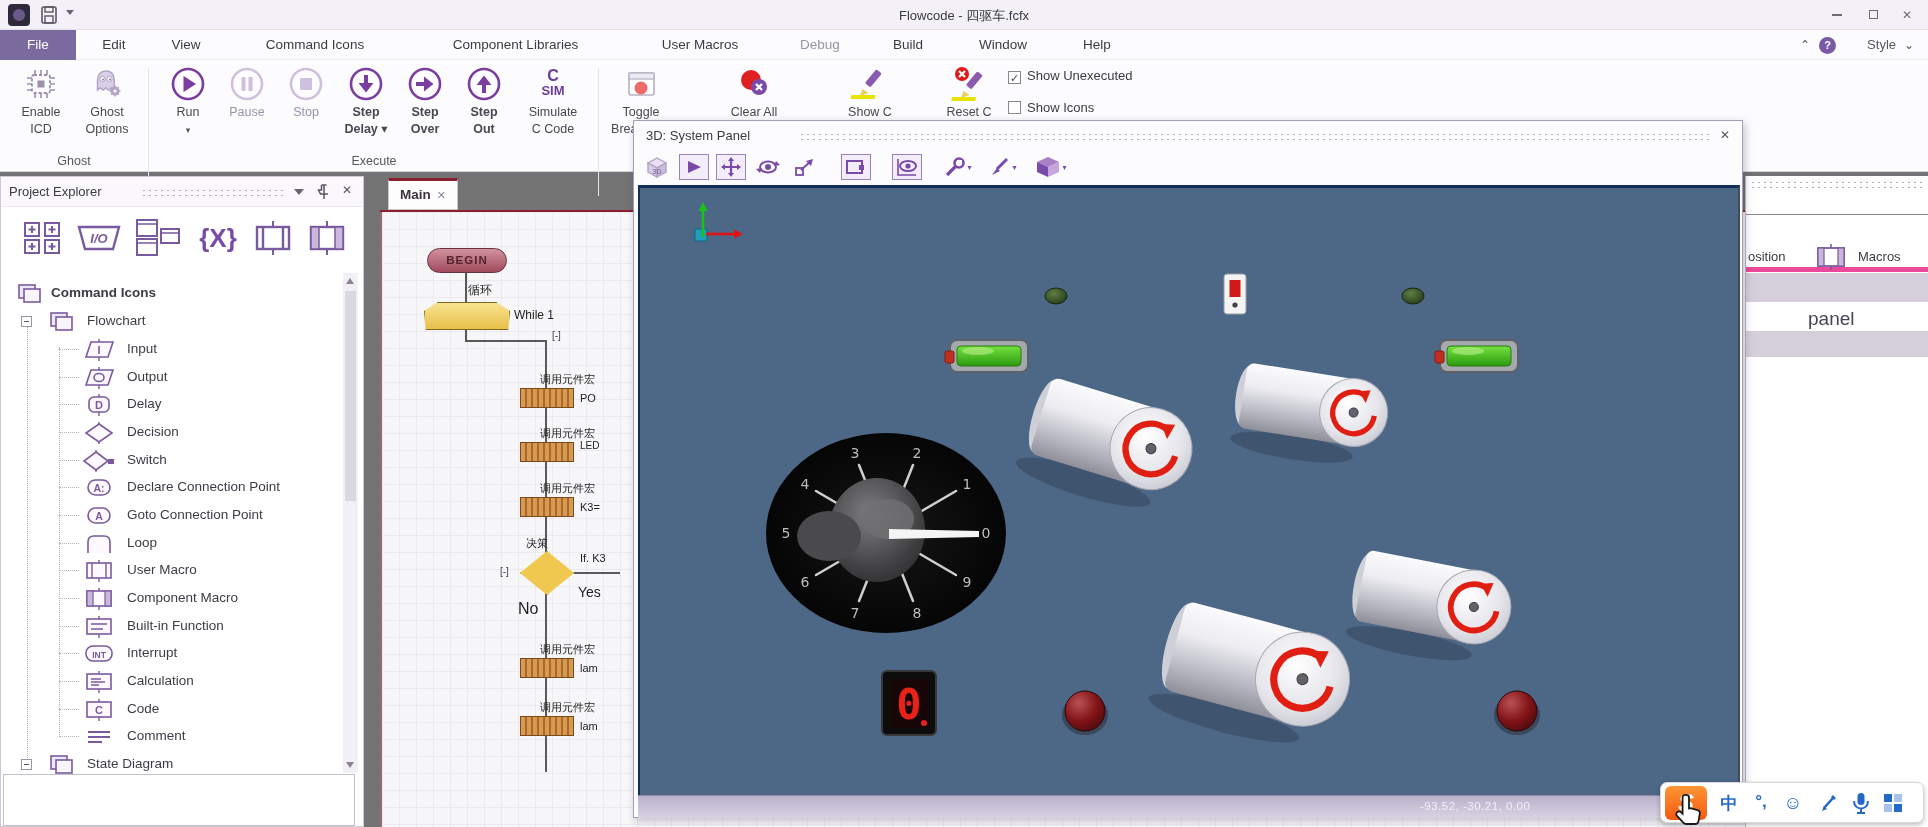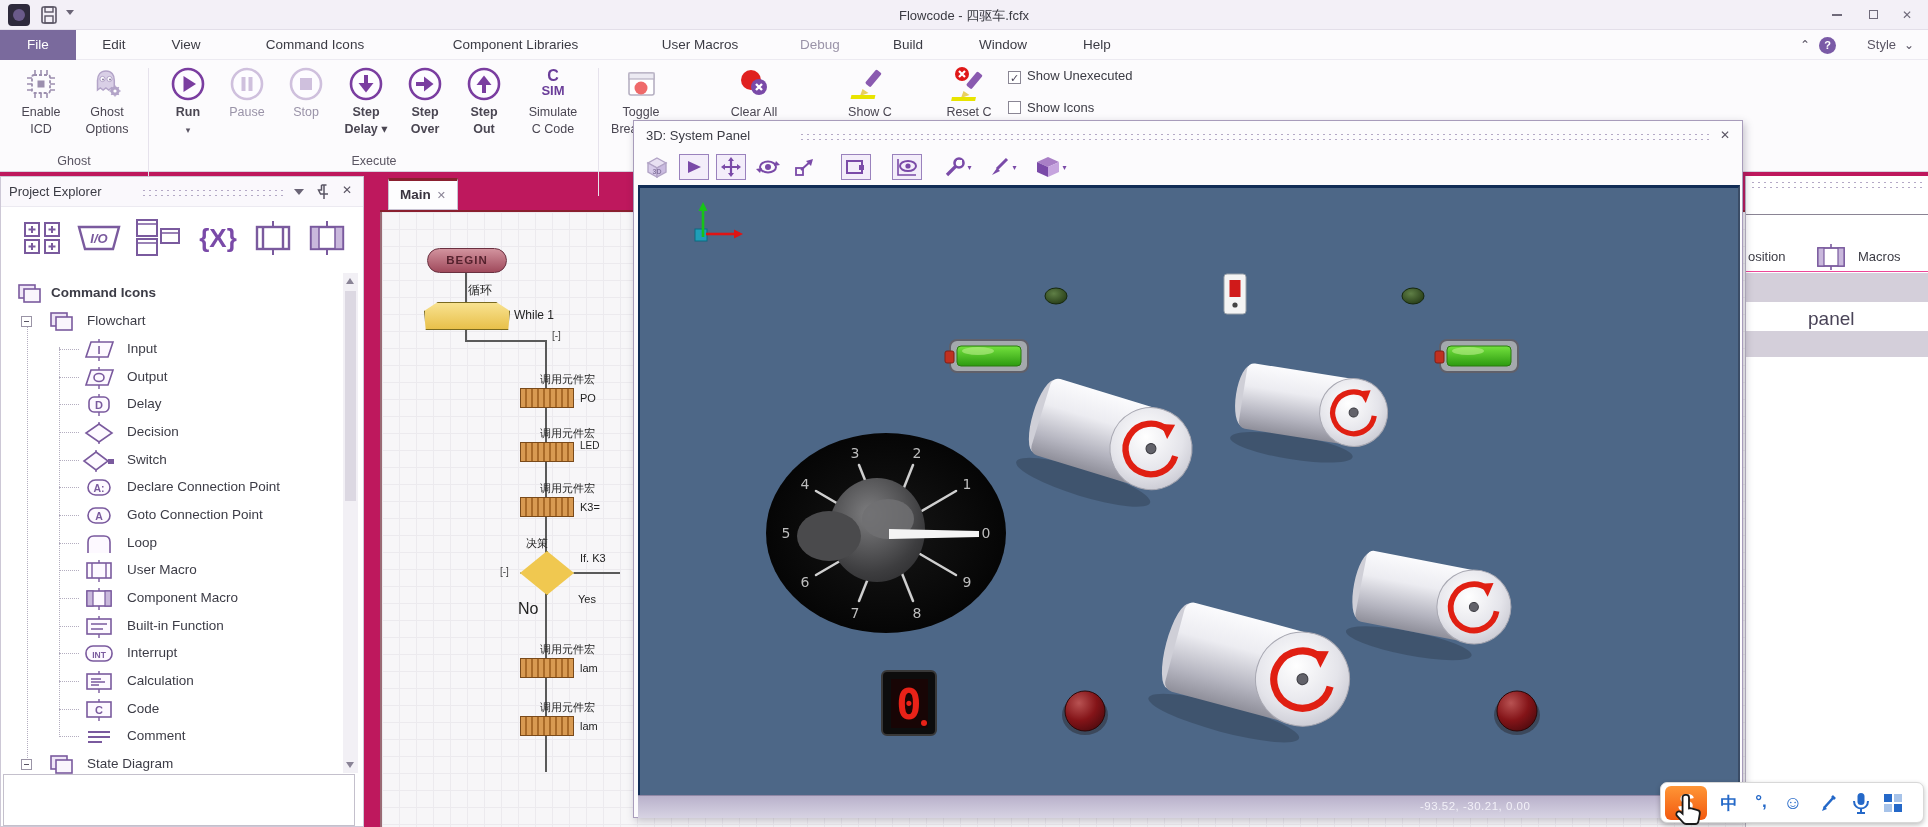--- a/index.html
+++ b/index.html
@@ -1,17 +1,17 @@
 <!DOCTYPE html>
 <html><head>
 <meta charset="utf-8">
 <style>
 * { margin:0; padding:0; box-sizing:border-box; }
 body { background:#555; font-family:"Liberation Sans","DejaVu Sans",sans-serif; }
-.app { position:relative; width:1928px; height:827px; background:#be185d; overflow:hidden; color:#3b3b44; }
+.app { position:relative; width:1928px; height:827px; background:#737373; overflow:hidden; color:#3b3b44; }
 
 
 .titlebar { position:absolute; left:0; top:0; width:100%; height:30px; background:#f3f0f7; border-bottom:1px solid #e3dfe9; }
 .appicon { position:absolute; left:8px; top:4px; width:22px; height:22px; background:#2e2a3c; border-radius:4px; }
 .appicon i { position:absolute; left:5px; top:5px; width:12px; height:12px; border-radius:50%; background:#6a5a8a; }
 .qat-save { position:absolute; left:40px; top:5px; }
 .qat-caret { position:absolute; left:66px; top:10px; width:0; height:0; border-left:4px solid transparent; border-right:4px solid transparent; border-top:5px solid #6a6476; }
 .wtitle { position:absolute; left:0; right:0; top:7px; text-align:center; font-size:13px; color:#3a3a42; }
 .winbtn { position:absolute; top:6px; width:26px; height:18px; text-align:center; color:#6f6a7a; font-size:12px; line-height:18px; }
 .wb-min i { display:inline-block; width:10px; border-bottom:2px solid #6f6a7a; margin-bottom:3px; }
@@ -75,21 +75,21 @@
 .fc-box { position:absolute; left:138px; width:54px; height:20px; border:1px solid #7a4a1a;
   background:repeating-linear-gradient(90deg, #d89a52 0 4px, #a96a28 4px 6px); }
 .fc-diamond { position:absolute; left:138px; top:339px; width:54px; height:44px; background:#f0c850; border:1px solid #8a7a20;
   clip-path:polygon(50% 0, 100% 50%, 50% 100%, 0 50%); }
 .fc-badge { position:absolute; font-size:10px; color:#444; }
 
 
 .rpanel { position:absolute; left:1745px; top:176px; width:183px; height:651px; background:#fff; border-left:1px solid #bdb7c7; }
 .rp-dots { position:absolute; left:4px; top:4px; right:4px; height:11px; }
 .rp-hr1 { position:absolute; left:0; top:38px; width:100%; border-top:1px solid #8a8494; }
-.rp-head { position:absolute; left:0; top:66px; width:100%; height:30px; border-bottom:1px solid #ec4899; font-size:13px; color:#3b3b44; }
+.rp-head { position:absolute; left:0; top:66px; width:100%; height:30px; border-bottom:5px solid #ec4899; font-size:13px; color:#3b3b44; }
 .rp-row { position:absolute; left:0; width:100%; height:29px; font-size:19px; color:#4a4458; }
 .rp-gray { background:#d4cfda; }
 
 
 .p3d { position:absolute; left:633px; top:120px; width:1110px; height:698px; background:#fcfbfd; border:1px solid #a89cbb; box-shadow:2px 3px 8px rgba(40,30,60,.25); z-index:10; }
 .p3d-title { position:absolute; left:0; top:0; width:100%; height:30px; }
 .p3d-title .t { position:absolute; left:12px; top:7px; font-size:13px; color:#3b3b44; }
 .p3d-dots { position:absolute; left:165px; top:11px; width:910px; height:9px; }
 .p3d-x { position:absolute; right:12px; top:7px; font-size:12px; color:#5a5564; }
 .p3d-tools { position:absolute; left:8px; top:30px; width:100%; height:32px; display:flex; align-items:center; gap:7px; }
@@ -170,21 +170,21 @@
       </svg>
       <div><span>Ghost</span><br><span>Options</span></div>
     </div>
     <div class="rsep" style="left:148px"></div>
 
     <div class="rbtn" style="left:155px">
       <svg class="ric" width="40" height="40" viewBox="0 0 40 40">
         <circle cx="20" cy="20" r="15" fill="#fdfcff" stroke="#7a3da0" stroke-width="2.6"></circle>
         <polygon points="15.5,12 28,20 15.5,28" fill="#7a3da0"></polygon>
       </svg>
-      <div><span style="font-weight:bold">Run</span><br><span class="caret-s">▾</span></div>
+      <div><span style="font-weight:normal">Run</span><br><span class="caret-s">▾</span></div>
     </div>
 
     <div class="rbtn" style="left:214px">
       <svg class="ric" width="40" height="40" viewBox="0 0 40 40">
         <circle cx="20" cy="20" r="15" fill="#fdfcff" stroke="#cfc0dd" stroke-width="2.6"></circle>
         <rect x="14.5" y="13" width="4" height="14" fill="#cfc0dd"></rect>
           <rect x="21.5" y="13" width="4" height="14" fill="#cfc0dd"></rect>
       </svg>
       <div style="color:#9a93a8"><span>Pause</span></div>
     </div>
@@ -506,21 +506,21 @@
       <div class="fc-box" style="top:230px"></div>
       <div class="fc-label" style="left:198px;top:228px;font-size:10px">LED</div>
       <div class="fc-label" style="left:158px;top:269px;font-size:11px">调用元件宏</div>
       <div class="fc-box" style="top:285px"></div>
       <div class="fc-label" style="left:198px;top:289px;font-size:11px">K3=</div>
 
       <div class="fc-label" style="left:144px;top:324px;font-size:11px">决策</div>
       <div class="fc-diamond"></div>
       <div class="fc-badge" style="left:118px;top:354px">[-]</div>
       <div class="fc-label" style="left:198px;top:340px;font-size:11px">If. K3</div>
-      <div class="fc-label" style="left:196px;top:381px;font-size:11px">Yes</div>
+      <div class="fc-label" style="left:196px;top:372px;font-size:14px">Yes</div>
       <div class="fc-label" style="left:136px;top:388px;font-size:16px">No</div>
 
       <div class="fc-label" style="left:158px;top:430px;font-size:11px">调用元件宏</div>
       <div class="fc-box" style="top:446px"></div>
       <div class="fc-label" style="left:198px;top:450px;font-size:11px">lam</div>
       <div class="fc-label" style="left:158px;top:488px;font-size:11px">调用元件宏</div>
       <div class="fc-box" style="top:504px"></div>
       <div class="fc-label" style="left:198px;top:508px;font-size:11px">lam</div>
     </div>
   </div>

